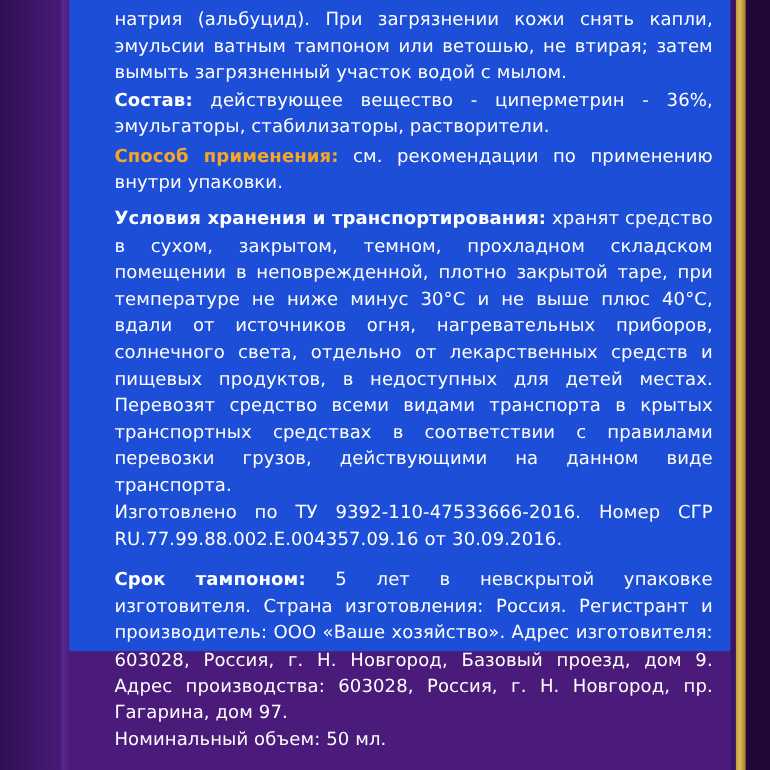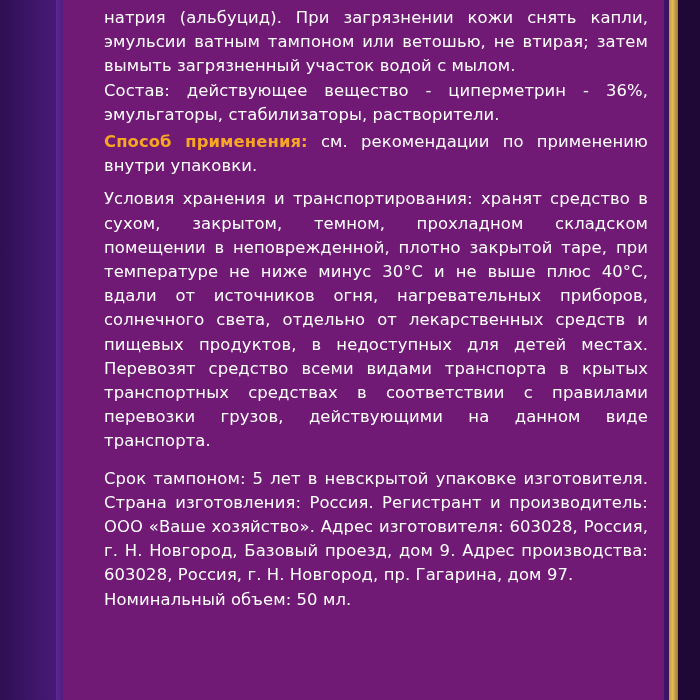--- a/index.html
+++ b/index.html
@@ -9,22 +9,22 @@
   body {
     width: 700px;
     height: 700px;
     overflow: hidden;
     background: #4a1b7a;
     font-family: "DejaVu Sans", sans-serif;
   }
   .package {
     position: relative;
     width: 700px;
-    height: 700px;
-    background: #701a75;
+    height: 592px;
+    background: #1d4ed8;
     box-sizing: border-box;
   }
   
   .edge-left {
     position: absolute;
     left: 0;
     top: 0;
     width: 62px;
     height: 700px;
     background: linear-gradient(to right, #2e0f52 0%, #3c1566 45%, #4a1a78 100%);
@@ -82,21 +82,21 @@
     letter-spacing: .1px;
   }
   .blk { margin-bottom: 0px; }
   .head-orange {
     color: #f7a623;
     font-weight: bold;
     margin-top: 26px;
   }
   .head-white {
     color: #ffffff;
-    font-weight: normal;
+    font-weight: bold;
     margin-top: 15px;
   }
   .spacer-sm { height: 3px; }
   .spacer-md { height: 9px; }
   .spacer-lg { height: 13px; }
 </style>
 </head>
 <body>
 
 <div class="package">
@@ -116,20 +116,21 @@
 
 
     <div class="spacer-sm"></div>
 
     <p class="blk"><span class="head-orange">Способ применения:</span><span> см. рекомендации по применению внутри упаковки.</span></p>
 
     <div class="spacer-md"></div>
 
     <p class="blk"><span class="head-white">Условия хранения и транспортирования:</span><span> хранят средство в сухом, закрытом, темном, прохладном складском помещении в неповрежденной, плотно закрытой таре, при температуре не ниже минус 30°С и не выше плюс 40°С, вдали от источников огня, нагревательных приборов, солнечного света, отдельно от лекарственных средств и пищевых продуктов, в недоступных для детей местах. Перевозят средство всеми видами транспорта в крытых транспортных средствах в соответствии с правилами перевозки грузов, действующими на данном виде транспорта.</span></p>
 
+    <p class="blk"><span>Изготовлено по ТУ 9392-110-47533666-2016. Номер СГР RU.77.99.88.002.Е.004357.09.16 от 30.09.2016.</span></p>
 
     <div class="spacer-lg"></div>
 
     <p class="blk"><span class="head-white">Срок тампоном:</span><span> 5 лет в невскрытой упаковке изготовителя. Страна изготовления: Россия. Регистрант и производитель: ООО «Ваше хозяйство». Адрес изготовителя: 603028, Россия, г. Н. Новгород, Базовый проезд, дом 9. Адрес производства: 603028, Россия, г. Н. Новгород, пр. Гагарина, дом 97.</span></p>
 
     <p class="blk"><span>Номинальный объем: 50 мл.</span></p>
 
   </div>
 </div>
 

